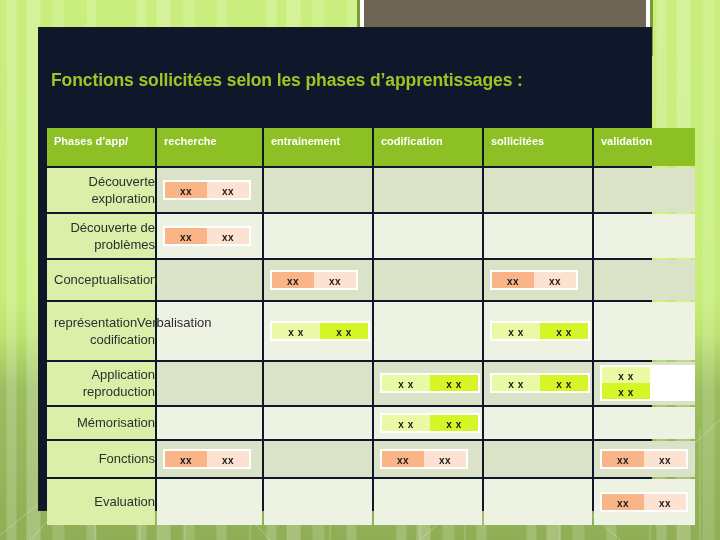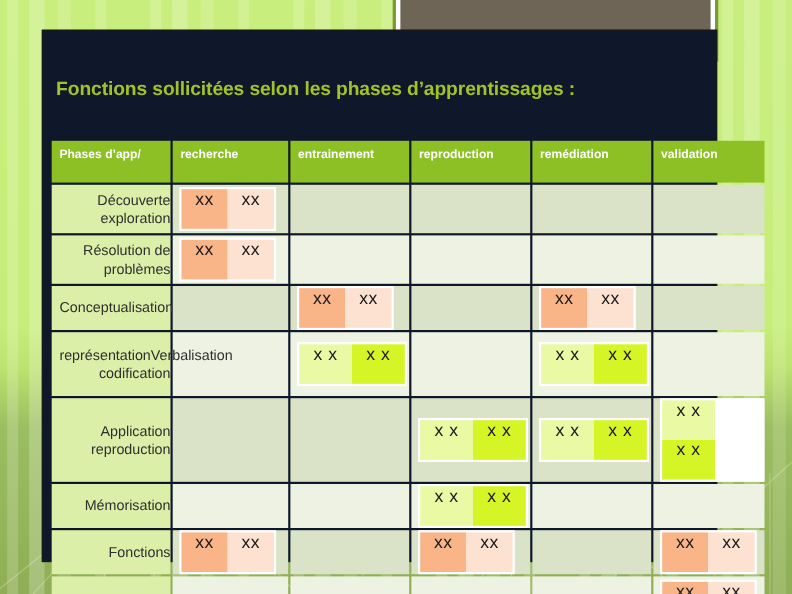--- a/index.html
+++ b/index.html
@@ -103,24 +103,24 @@
   
   .chips{
     display:inline-block;
     background:#FFFFFF;
     padding:2px;
     line-height:0;
     margin-left:6px;
   }
   .chip{
     display:inline-block;
-    width:42px;height:36px;
+    width:42px;height:16px;
     line-height:20px;
     text-align:center;
-    font-size:16px;font-weight:normal;color:#1A1A1A;
+    font-size:10px;font-weight:bold;color:#1A1A1A;
     letter-spacing:0.5px;
   }
   .chip.o-dark{background:#F9B488;}
   .chip.o-light{background:#FDE2D2;}
   .chip.g-dark{background:#D6F526;}
   .chip.g-light{background:#E9F9A4;}
   .chip.wide{width:48px;}
 </style>
 </head>
 <body>
@@ -150,36 +150,36 @@
 <div class="slide">
 
   <div class="slide-title">Fonctions sollicitées selon les phases d’apprentissages :</div>
 
   <table class="tbl">
     <thead>
       <tr>
         <th style="width:108px">Phases d’app/</th>
         <th style="width:105px">recherche</th>
         <th style="width:108px">entrainement</th>
-        <th style="width:108px">reproduction</th>
-        <th style="width:108px">remédiation</th>
+        <th style="width:108px">codification</th>
+        <th style="width:108px">sollicitées</th>
         <th style="width:101px">validation</th>
       </tr>
     </thead>
     <tbody id="tbody">
         <tr class="odd" style="height: 44px;">
           <td class="lab">Découverte exploration</td>
           <td class="cell"><span class="chips"><span class="chip o-dark">xx</span><span class="chip o-light">xx</span></span></td>
           <td class="cell"></td>
           <td class="cell"></td>
           <td class="cell"></td>
           <td class="cell"></td>
         </tr>
         <tr class="even" style="height: 44px;">
-          <td class="lab">Résolution de problèmes</td>
+          <td class="lab">Découverte de problèmes</td>
           <td class="cell"><span class="chips"><span class="chip o-dark">xx</span><span class="chip o-light">xx</span></span></td>
           <td class="cell"></td>
           <td class="cell"></td>
           <td class="cell"></td>
           <td class="cell"></td>
         </tr>
         <tr class="odd" style="height: 40px;">
           <td class="lab">Conceptualisation</td>
           <td class="cell"></td>
           <td class="cell"><span class="chips"><span class="chip o-dark">xx</span><span class="chip o-light">xx</span></span></td>

